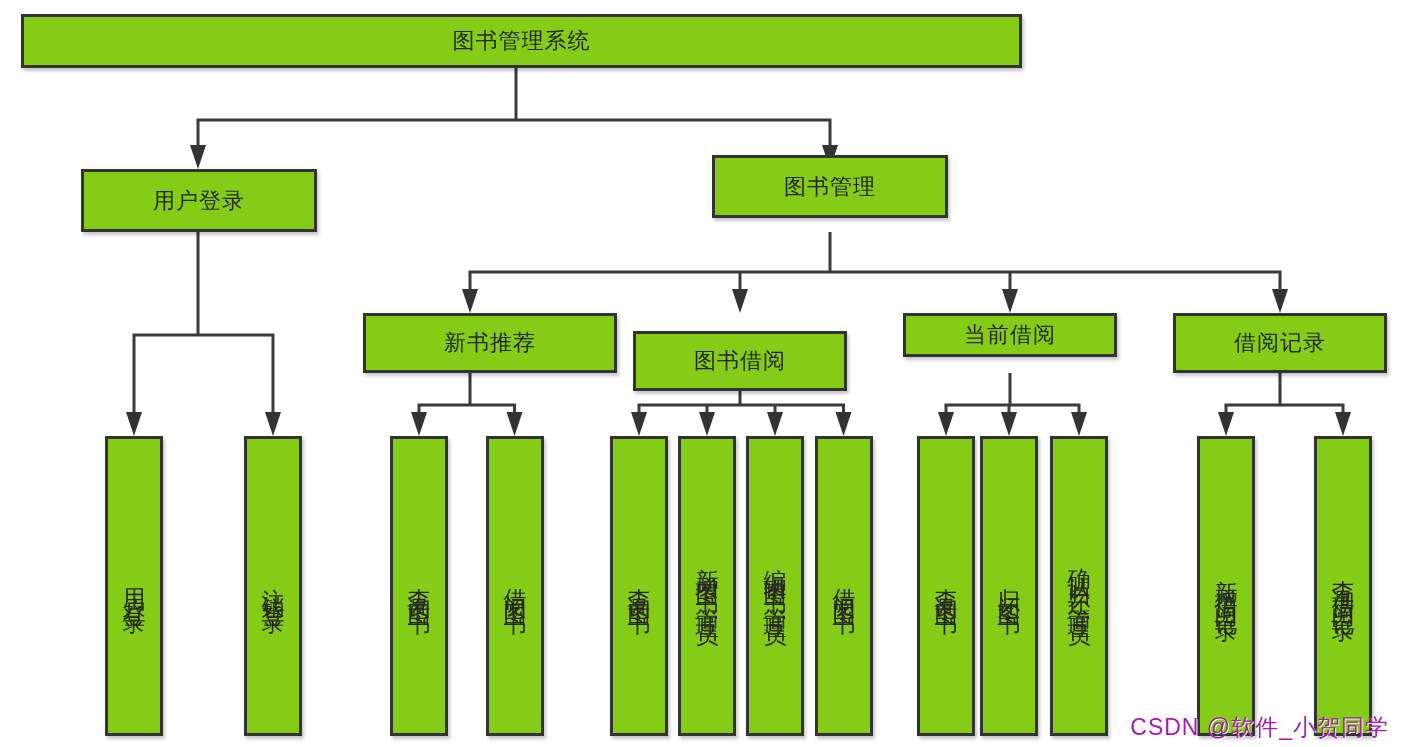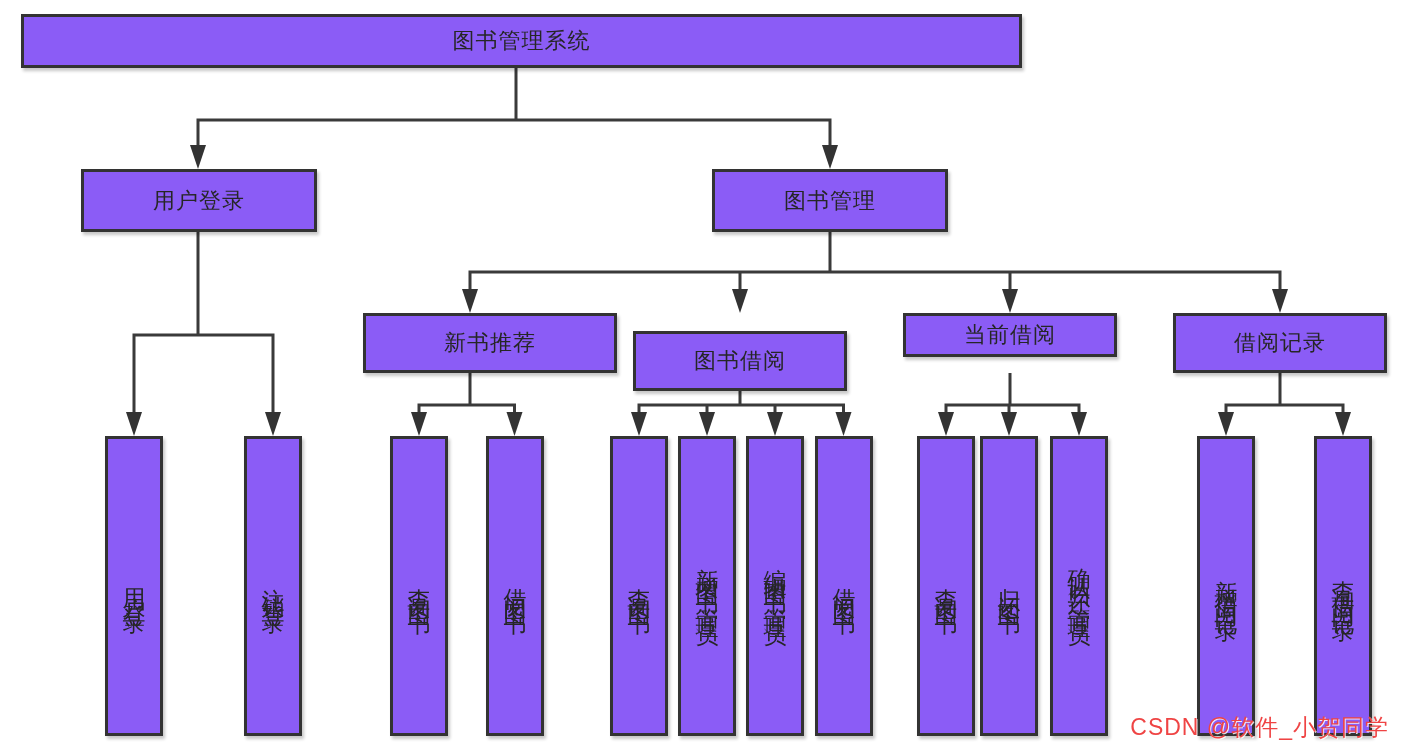--- a/index.html
+++ b/index.html
@@ -9,21 +9,21 @@
     background:#ffffff;
     font-family:"Liberation Sans","DejaVu Sans",sans-serif;
     overflow:hidden;
   }
   svg.connectors{position:absolute;left:0;top:0;z-index:1;}
   svg.connectors path{fill:none;stroke:#3a3a3a;stroke-width:3;}
   svg.connectors polygon{fill:#333333;stroke:none;}
   .node{
     position:absolute;
     box-sizing:border-box;
-    background:#8b5cf6;
+    background:#84cc16;
     border:3px solid #333333;
     color:#262626;
     display:flex;
     align-items:center;
     justify-content:center;
     z-index:2;
     box-shadow:2px 3px 3px rgba(0,0,0,0.22);
   }
   .hbox{font-size:22px;letter-spacing:1px;}
   .vbox{
@@ -31,21 +31,21 @@
     text-orientation:mixed;
     font-size:23px;
     letter-spacing:8px;
     line-height:1;
   }
   .watermark{
     position:absolute;
     right:16px;bottom:4px;
     z-index:3;
     font-size:23px;
-    color:#ef4444;
+    color:#a21caf;
     letter-spacing:1px;
     text-shadow:1px 1px 0 rgba(255,255,255,0.85);
     white-space:nowrap;
   }
 </style>
 </head>
 <body>
 
 <div class="canvas">
 
@@ -103,21 +103,21 @@
         <polygon points="1001,412 1017,412 1009,436"></polygon>
         <polygon points="1071,412 1087,412 1079,436"></polygon>
         <polygon points="1218,412 1234,412 1226,436"></polygon>
         <polygon points="1335,412 1351,412 1343,436"></polygon>
       </g>
   </svg>
 
   <div class="node hbox" style="left:21px;top:14px;width:1001px;height:54px">图书管理系统</div>
 
   <div class="node hbox" style="left:81px;top:169px;width:236px;height:63px">用户登录</div>
-  <div class="node hbox" style="left:712px;top:169px;width:236px;height:63px">图书管理</div>
+  <div class="node hbox" style="left:712px;top:155px;width:236px;height:63px">图书管理</div>
 
   <div class="node hbox" style="left:363px;top:313px;width:254px;height:60px">新书推荐</div>
   <div class="node hbox" style="left:633px;top:331px;width:214px;height:60px">图书借阅</div>
   <div class="node hbox" style="left:903px;top:313px;width:214px;height:44px">当前借阅</div>
   <div class="node hbox" style="left:1173px;top:313px;width:214px;height:60px">借阅记录</div>
 
   <div class="node vbox" style="left:105px;top:436px;width:58px;height:300px">用户登录</div>
   <div class="node vbox" style="left:244px;top:436px;width:58px;height:300px">注销登录</div>
 
   <div class="node vbox" style="left:390px;top:436px;width:58px;height:300px">查询图书</div>

